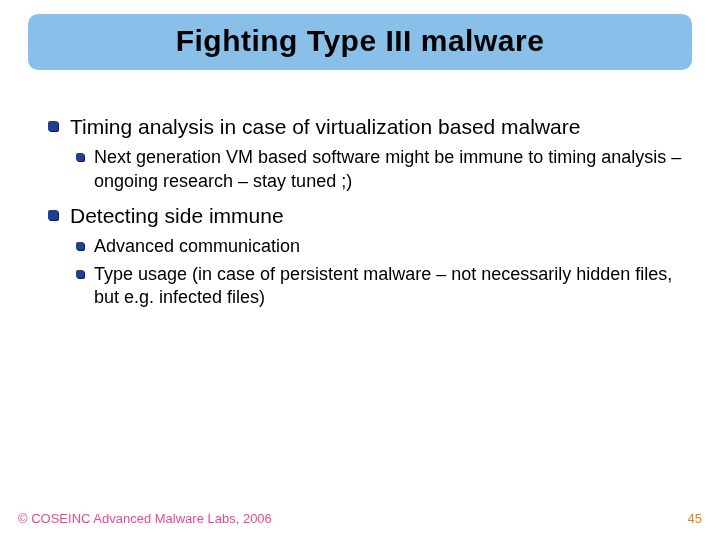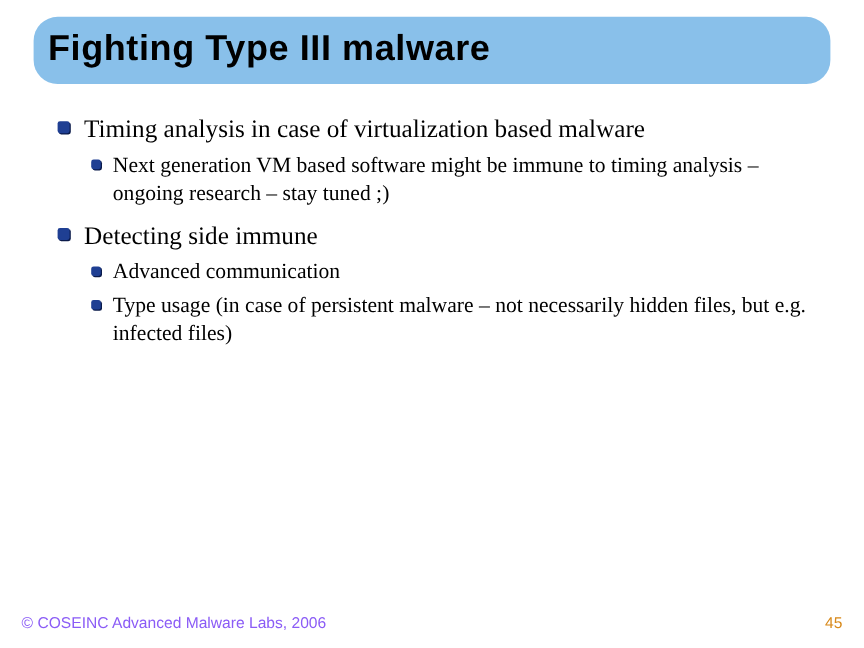--- a/index.html
+++ b/index.html
@@ -7,33 +7,32 @@
     width: 720px;
     height: 540px;
     background: #fff;
     font-family: Arial, Helvetica, sans-serif;
     position: relative;
     overflow: hidden;
   }
   .title-bar {
     margin: 14px 28px 0 28px;
     background: #89c0ea;
-    border-radius: 20px;
+    border-radius: 10px;
     padding: 10px 12px 12px 12px;
-    text-align: left;
+    text-align: center;
   }
   .title-bar h1 {
     font-size: 30px;
     font-weight: 900;
     color: #000;
     letter-spacing: 0.5px;
   }
   .content {
-    margin: 24px 36px 0 44px;
-    font-family: Liberation Serif, serif;
+    margin: 44px 36px 0 44px;
   }
   ul { list-style: none; }
   .lvl1 > li {
     position: relative;
     padding-left: 26px;
     margin-bottom: 10px;
     font-size: 21px;
     line-height: 1.25;
     color: #000;
   }
@@ -73,21 +72,21 @@
   .footer {
     position: absolute;
     bottom: 14px;
     left: 18px;
     right: 18px;
     display: flex;
     justify-content: space-between;
     align-items: baseline;
     font-size: 13px;
   }
-  .copyright { color: #8b5cf6; text-align: right; }
+  .copyright { color: #ec4899; text-align: right; }
   .pagenum { color: #d8891a; }
 </style>
 </head>
 <body>
 
 <div class="title-bar">
   <h1>Fighting Type III malware</h1>
 </div>
 
 <div class="content">

